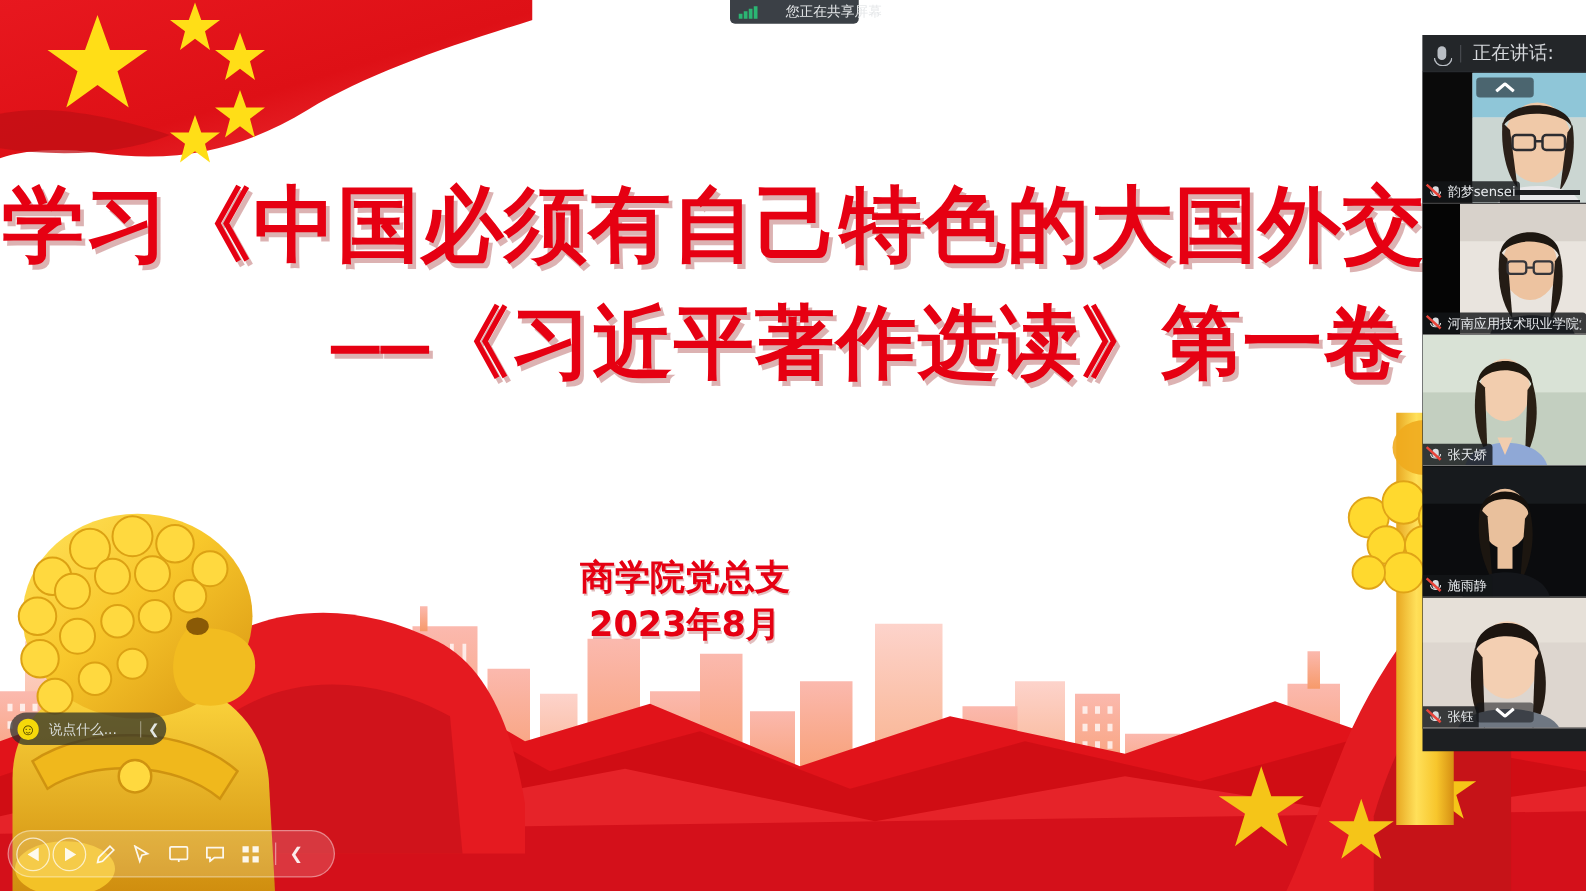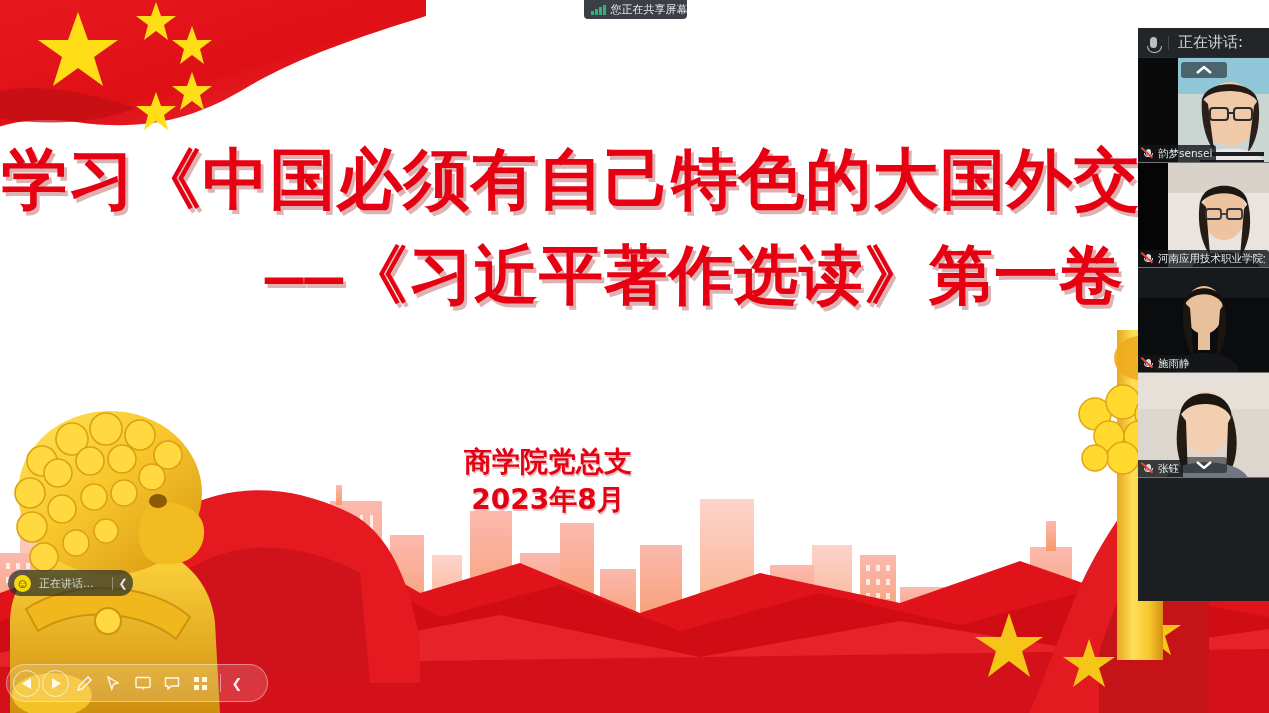--- a/index.html
+++ b/index.html
@@ -103,21 +103,21 @@
   }
 
   
   #share-banner {
     position: absolute;
     left: 584px; top: 0;
     width: 103px; height: 19px;
     background: #3b4046;
     border-radius: 0 0 4px 4px;
     display: flex; align-items: center;
-    gap: 5px;
+    gap: 23px;
     padding: 0 7px;
     z-index: 50;
   }
   #share-banner .bars { display: flex; align-items: flex-end; gap: 1.5px; height: 10px; }
   #share-banner .bars i { display: block; width: 2.5px; background: #2bb673; }
   #share-banner .bars i:nth-child(1) { height: 4px; }
   #share-banner .bars i:nth-child(2) { height: 6px; }
   #share-banner .bars i:nth-child(3) { height: 8px; }
   #share-banner .bars i:nth-child(4) { height: 10px; }
   #share-banner .txt {
@@ -505,21 +505,21 @@
       <i></i>
         <i></i>
         <i></i>
         <i></i>
     </span>
     <span class="txt">您正在共享屏幕</span>
   </div>
 
   <div id="comment-bar">
     <span class="emoji">☺</span>
-    <span class="ph">正在讲话...</span>
+    <span class="ph">说点什么...</span>
     <span class="divider"></span>
     <span class="chev">❮</span>
   </div>
 
   <div id="toolbar">
     <span class="tb circ">
       <svg width="10" height="11" viewBox="0 0 10 11">
         <polygon points="9,0 9,11 0,5.5" fill="rgba(255,255,255,0.9)"></polygon>
       </svg>
     </span>
@@ -628,20 +628,41 @@
       <div class="namebar">
         <span class="micmute">
           <i class="body"></i>
             <i class="arc"></i>
             <i class="slash"></i>
         </span>
         <span class="nm">河南应用技术职业学院党</span>
       </div>
     </div>
 
+    <div class="tile">
+      <svg class="vid" viewBox="0 0 131 105" preserveAspectRatio="none">
+        <rect width="131" height="105" fill="#cfd9cd"></rect>
+        <rect x="0" y="0" width="131" height="46" fill="#d9e2d6"></rect>
+        <rect x="0" y="46" width="131" height="59" fill="#c3cfc0"></rect>
+        <ellipse cx="66" cy="44" rx="20" ry="25" fill="#f2cdae"></ellipse>
+        <path d="M44,40 C44,14 90,14 88,42 C84,24 50,24 44,40 Z" fill="#20180f"></path>
+        <path d="M44,36 C38,66 46,86 52,96 L50,42 Z" fill="#2a2015"></path>
+        <path d="M88,38 C96,66 88,88 82,98 L84,44 Z" fill="#2a2015"></path>
+        <path d="M34,105 C40,80 94,80 100,105 Z" fill="#8fa8d6"></path>
+        <path d="M60,82 L66,96 L72,82 Z" fill="#f2cdae"></path>
+      </svg>
+      <div class="namebar">
+        <span class="micmute">
+          <i class="body"></i>
+            <i class="arc"></i>
+            <i class="slash"></i>
+        </span>
+        <span class="nm">张天娇</span>
+      </div>
+    </div>
 
     <div class="tile">
       <svg class="vid" viewBox="0 0 131 105" preserveAspectRatio="none">
         <rect width="131" height="105" fill="#0b0c0e"></rect>
         <rect x="0" y="0" width="131" height="30" fill="#171a1d"></rect>
         <ellipse cx="66" cy="42" rx="19" ry="24" fill="#e9c09c"></ellipse>
         <path d="M46,38 C46,14 88,14 86,40 C82,22 52,22 46,38 Z" fill="#16110c"></path>
         <path d="M46,34 C42,62 50,80 56,92 L52,40 Z" fill="#1c1610"></path>
         <path d="M86,36 C92,62 84,82 78,94 L82,42 Z" fill="#1c1610"></path>
         <path d="M32,105 C38,78 96,78 102,105 Z" fill="#14161a"></path>

